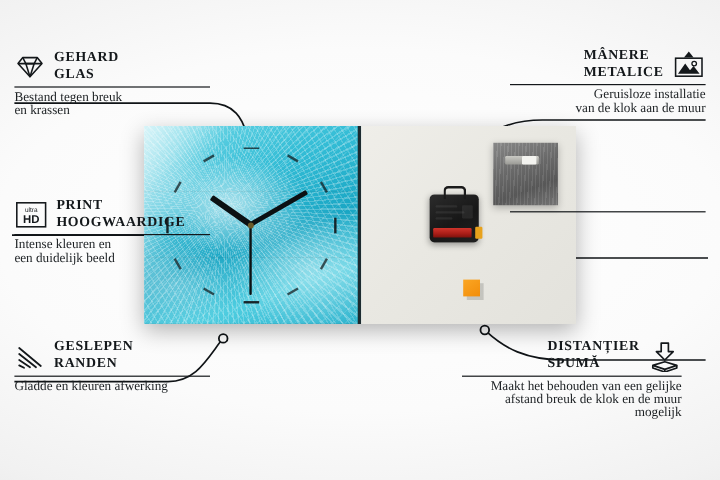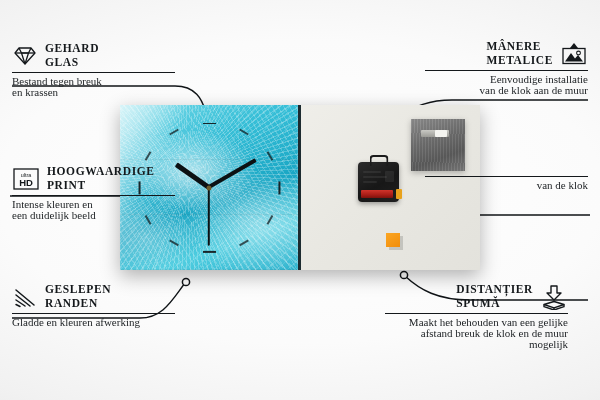--- a/index.html
+++ b/index.html
@@ -228,22 +228,22 @@
   </div>
 
   <div class="callout left" style="left:12px;top:165px;width:163px;">
     <div class="head-row">
       <svg class="ico" width="28" height="24" viewBox="0 0 28 24">
         <rect x="2" y="2" width="24" height="20" fill="none" stroke="#14181b" stroke-width="1.3"></rect>
         <text x="14" y="10" text-anchor="middle" font-family="Liberation Sans, sans-serif" font-size="5.4" fill="#14181b">ultra</text>
         <text x="14" y="19" text-anchor="middle" font-family="Liberation Sans, sans-serif" font-size="9.5" font-weight="bold" fill="#14181b">HD</text>
       </svg>
       <div>
+        <div class="co-title">PRINT</div>
         <div class="co-title">HOOGWAARDIGE</div>
-        <div class="co-title">PRINT</div>
       </div>
     </div>
     <div class="co-rule"></div>
     <div class="co-desc">Intense kleuren en</div>
     <div class="co-desc">een duidelijk beeld</div>
   </div>
 
   <div class="callout left" style="left:12px;top:283px;width:163px;">
     <div class="head-row">
       <svg class="ico" width="26" height="22" viewBox="0 0 26 22">
@@ -272,27 +272,26 @@
       <svg class="ico" width="28" height="24" viewBox="0 0 28 24">
         <g fill="none" stroke="#14181b" stroke-width="1.3">
           <path d="M14,1 L10,6 H18 Z" fill="#14181b" stroke="none"></path>
           <rect x="3" y="6.5" width="22" height="15"></rect>
           <path d="M5,19.5 L11,11 L15,16.5 L18,13 L23,19.5 Z" fill="#14181b" stroke="none"></path>
           <circle cx="18.5" cy="11" r="1.9" fill="#ffffff" stroke="#14181b" stroke-width="1.1"></circle>
         </g>
       </svg>
     </div>
     <div class="co-rule"></div>
-    <div class="co-desc">Eenvoudige installatie</div>
+    <div class="co-desc">Geruisloze installatie</div>
     <div class="co-desc">van de klok aan de muur</div>
   </div>
 
   <div class="callout right" style="left:425px;top:173px;width:163px;">
     <div class="co-rule"></div>
-    <div class="co-desc">van de klok</div>
   </div>
 
   <div class="callout right" style="left:385px;top:283px;width:183px;">
     <div class="head-row">
       <div>
         <div class="co-title">DISTANȚIER</div>
         <div class="co-title">SPUMĂ</div>
       </div>
       <svg class="ico" width="28" height="26" viewBox="0 0 28 26">
         <g fill="none" stroke="#14181b" stroke-width="1.4" stroke-linejoin="round">

